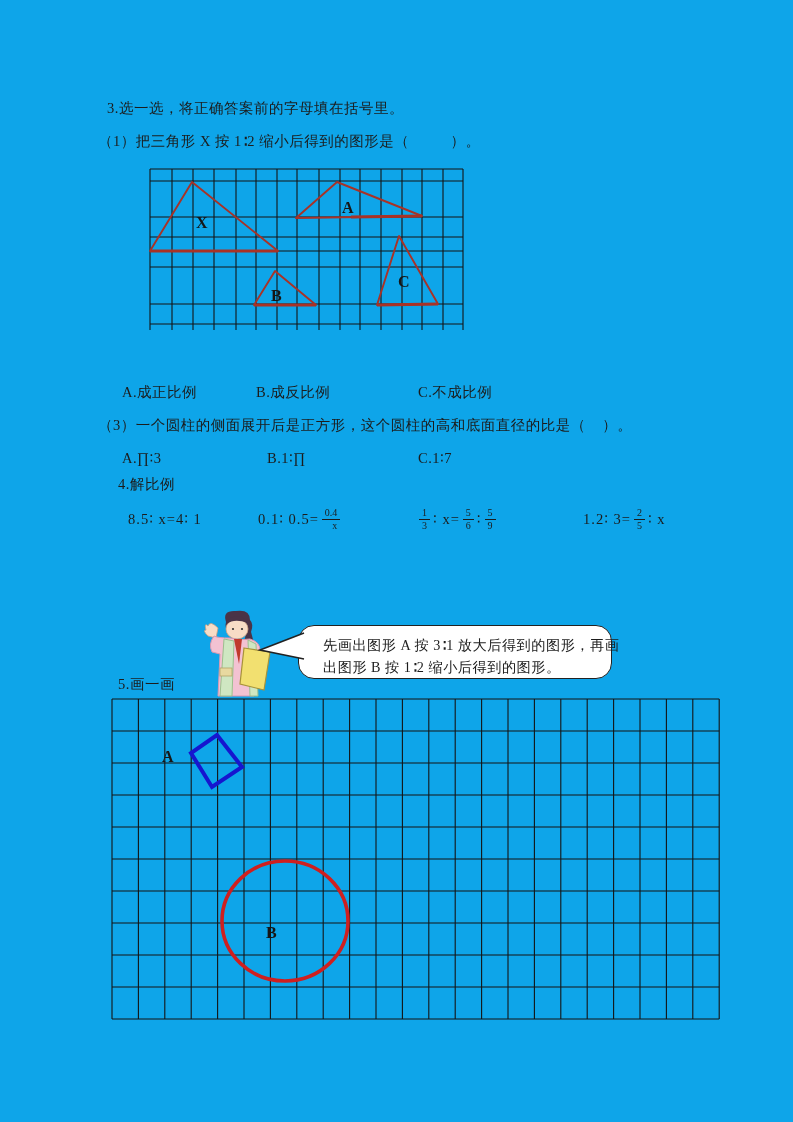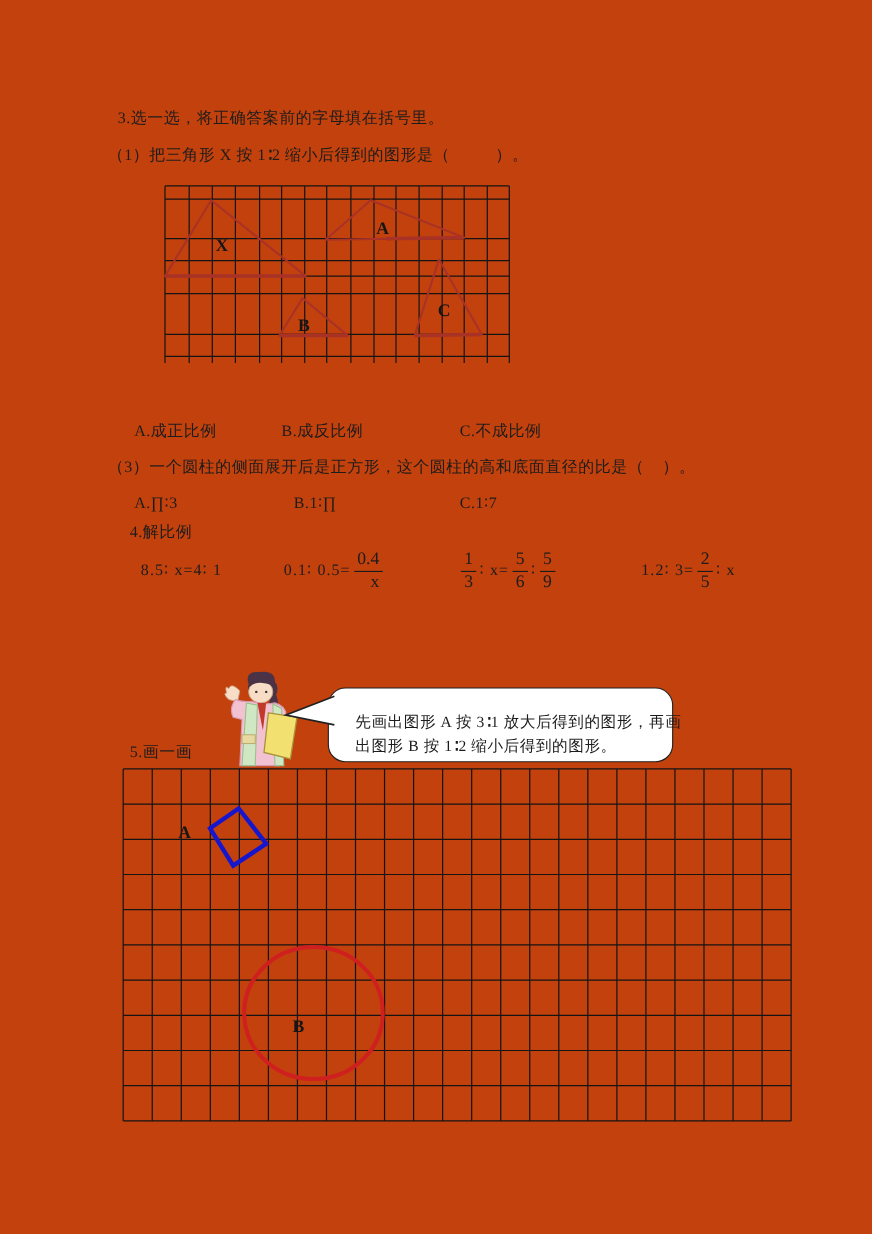--- a/index.html
+++ b/index.html
@@ -1,30 +1,30 @@
 <!DOCTYPE html>
 <html><head>
 <meta charset="utf-8">
 <style>
   html,body{margin:0;padding:0;background:#ffffff;}
   .page{
-    position:relative;width:793px;height:1122px;background:#c2410c;overflow:hidden;
+    position:relative;width:793px;height:1122px;background:#0ea5e9;overflow:hidden;
     font-family:"Liberation Serif","DejaVu Serif",serif;color:#1c1c1c;
   }
   .t{position:absolute;white-space:pre;font-size:14.5px;letter-spacing:.5px;line-height:1.2;}
   .eq{position:absolute;top:497px;height:44px;display:flex;align-items:center;
       font-size:14.5px;letter-spacing:1px;}
   .frac{display:inline-block;vertical-align:middle;text-align:right;margin:0 3px;
-        font-size:16px;line-height:1.2;letter-spacing:0;}
+        font-size:10px;line-height:1.2;letter-spacing:0;}
   .frac .num{display:block;border-bottom:1.2px solid #1c1c1c;padding:0 3px;}
   .frac .den{display:block;padding:0 3px;}
   .bubble{
-    position:absolute;left:298px;top:625px;width:314px;height:68px;
+    position:absolute;left:298px;top:625px;width:314px;height:54px;
     border:1.6px solid #222;border-radius:16px;background:#fff;box-sizing:border-box;
-    padding:20px 10px 0 24px;font-size:14.2px;line-height:22px;letter-spacing:.5px;white-space:pre;
+    padding:8px 10px 0 24px;font-size:14.2px;line-height:22px;letter-spacing:.5px;white-space:pre;
   }
   svg{position:absolute;left:0;top:0;}
 </style>
 </head>
 <body>
 
 <div class="page">
 
   <div class="t" style="left:107px;top:100px">3.选一选，将正确答案前的字母填在括号里。</div>
   <div class="t" style="left:98px;top:133px">（1）把三角形 X 按 1∶2 缩小后得到的图形是（          ）。</div>

